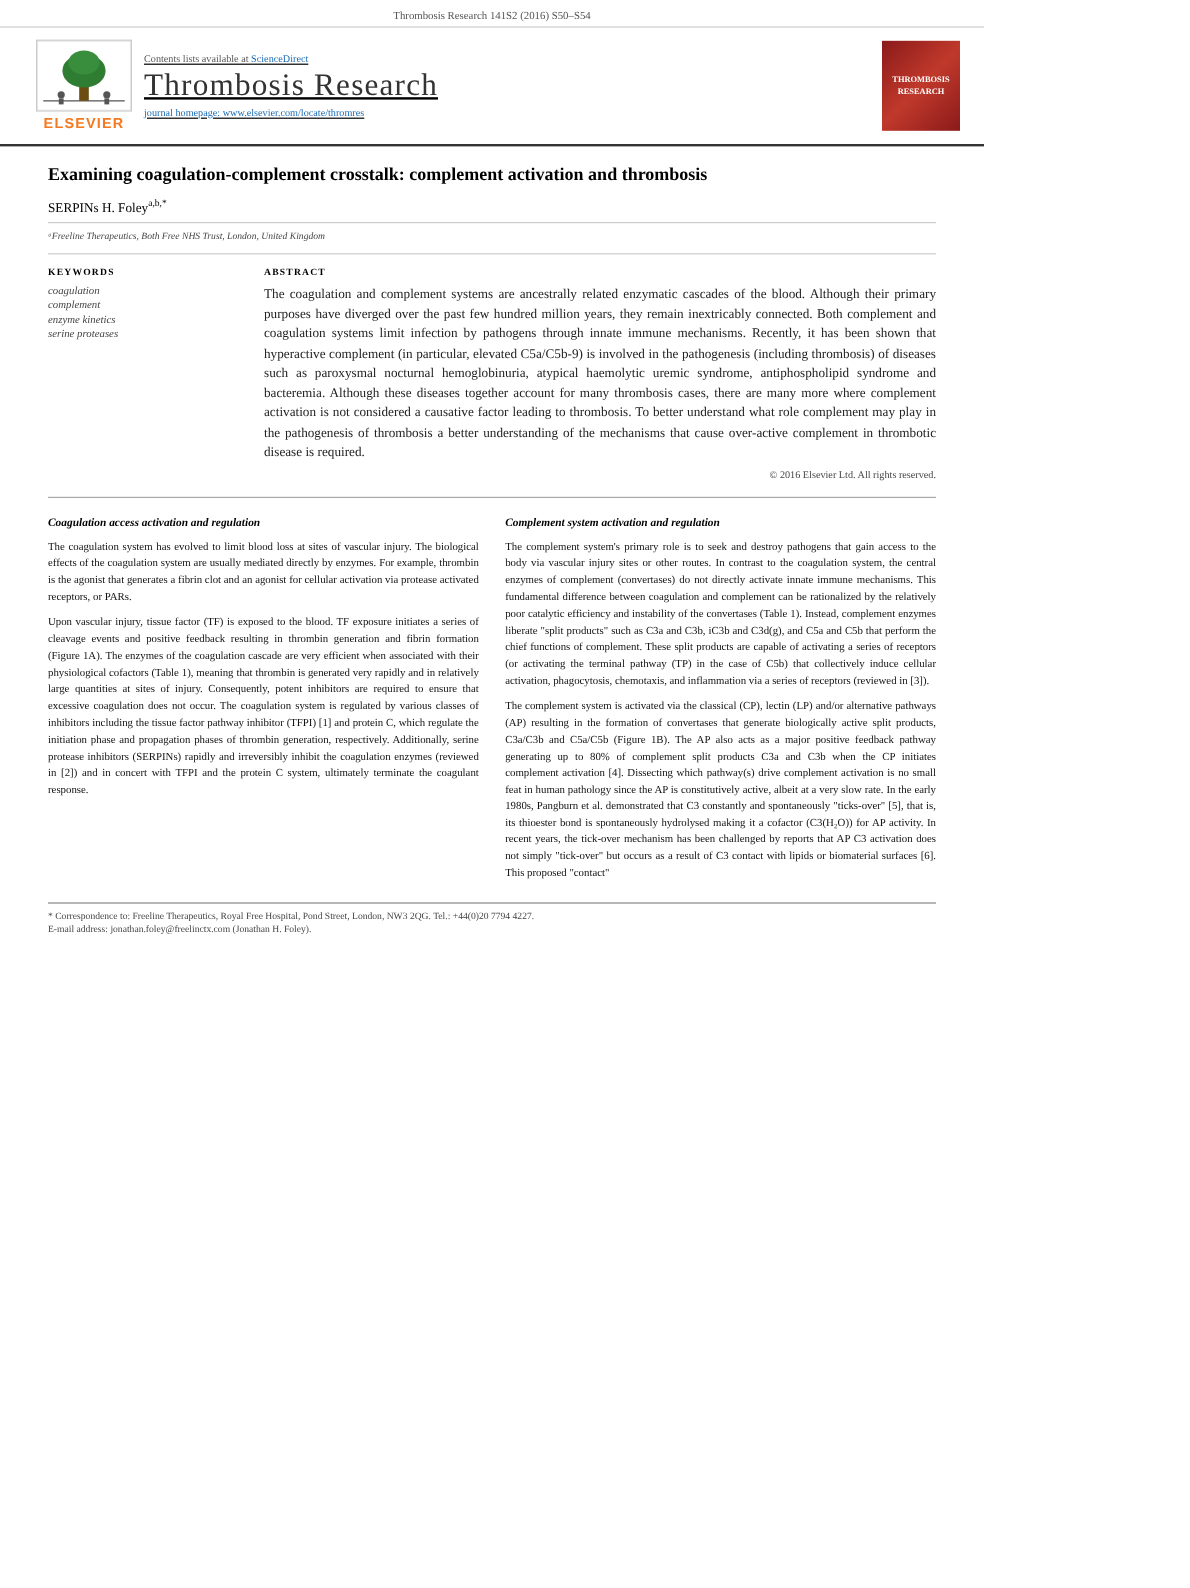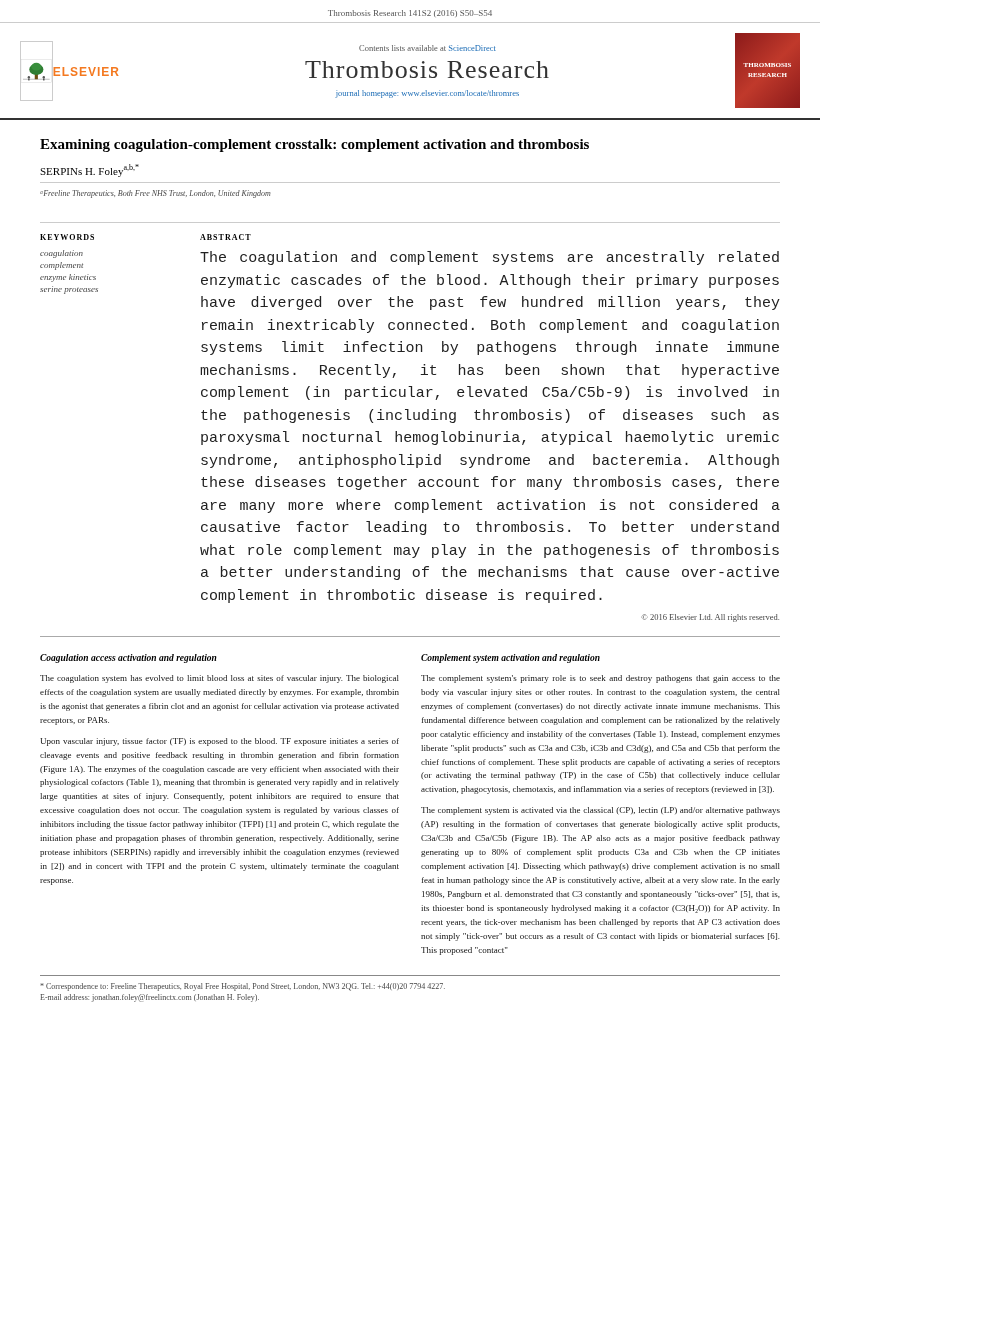--- a/index.html
+++ b/index.html
@@ -30,21 +30,21 @@
     .header-main {
       display: flex;
       align-items: center;
       padding: 10px 20px;
       border-bottom: 2px solid #333;
       position: relative;
     }
 
     .elsevier-logo {
       display: flex;
-      flex-direction: row;
+      flex-direction: column;
       align-items: center;
       width: 100px;
     }
 
     .elsevier-logo .logo-img {
       width: 80px;
       height: 60px;
       background: #fff;
       border: 1px solid #ccc;
       display: flex;
@@ -65,21 +65,21 @@
       font-family: Arial, sans-serif;
       font-size: 12px;
       font-weight: bold;
       color: #f47920;
       letter-spacing: 1px;
       margin-top: 3px;
     }
 
     .journal-title-area {
       flex: 1;
-      text-align: center;
+      text-decoration: underline;
     }
 
     .contents-line {
       font-size: 8.5px;
       color: #555;
       margin-bottom: 2px;
     }
 
     .contents-line a {
       color: #1a6bb5;
@@ -154,21 +154,22 @@
       padding-top: 6px;
     }
 
     .affiliations p {
       margin-bottom: 2px;
     }
 
     
     .kw-abstract-row {
       display: flex;
-      margin-top: 24px;
+      gap: 20px;
+      margin-top: 10px;
       padding-top: 10px;
       border-top: 1px solid #ccc;
     }
 
     .keywords-col {
       width: 160px;
       flex-shrink: 0;
     }
 
     .keywords-label {
@@ -194,25 +195,24 @@
     .abstract-label {
       font-size: 8px;
       font-weight: bold;
       letter-spacing: 1px;
       text-transform: uppercase;
       margin-bottom: 6px;
       color: #000;
     }
 
     .abstract-text {
-      font-size: 15px;
+      font-size: 11px;
       color: #222;
       line-height: 1.5;
       text-align: justify;
-      font-family: Liberation Mono, monospace;
     }
 
     .copyright-line {
       font-size: 8.5px;
       text-align: right;
       color: #444;
       margin-top: 4px;
     }
 
     

